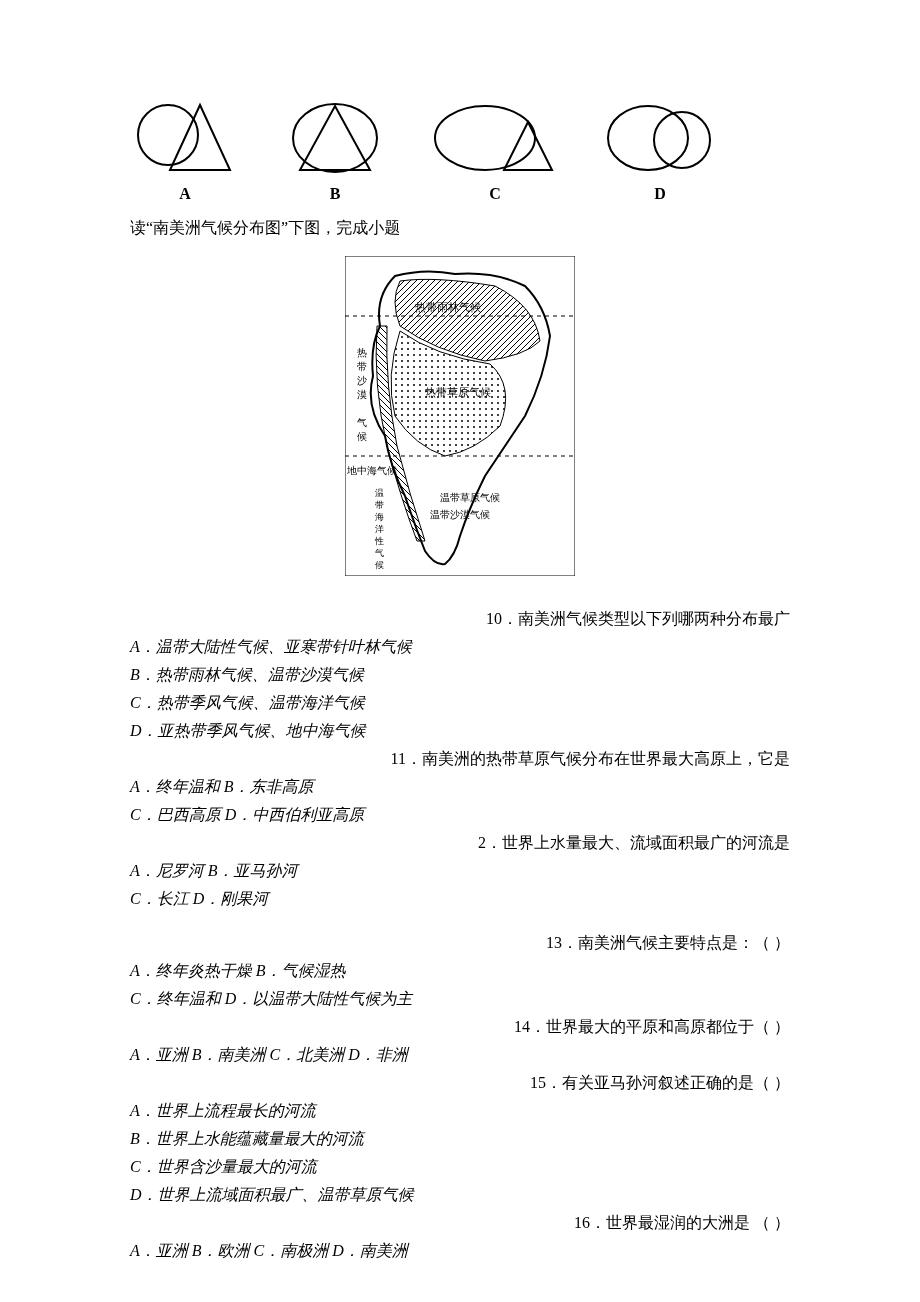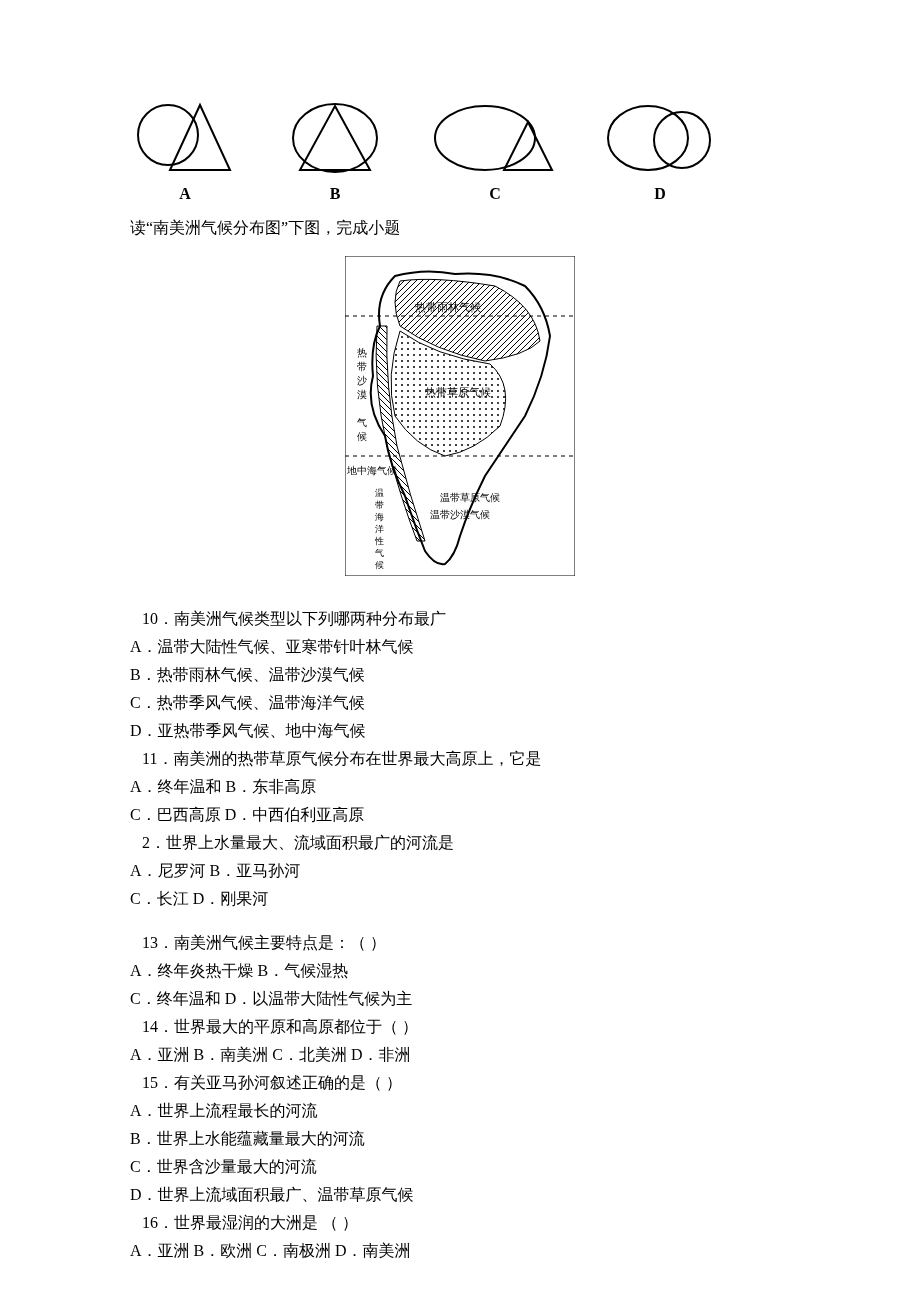--- a/index.html
+++ b/index.html
@@ -33,24 +33,26 @@
       margin-top: 2px;
     }
     .intro-text {
       margin: 8px 0 16px 0;
     }
     .map-figure {
       margin: 12px 0 24px 0;
       text-align: center;
     }
     .q-line {
-      margin: 4px 12px;
+      margin: 4px 0;
+      text-align: right;
     }
     .opt-line {
       margin: 4px 0;
+      font-style: italic;
     }
     .spacer {
       height: 12px;
     }
   </style>
 </head>
 <body>
 
 <div class="diagram-row">
 

